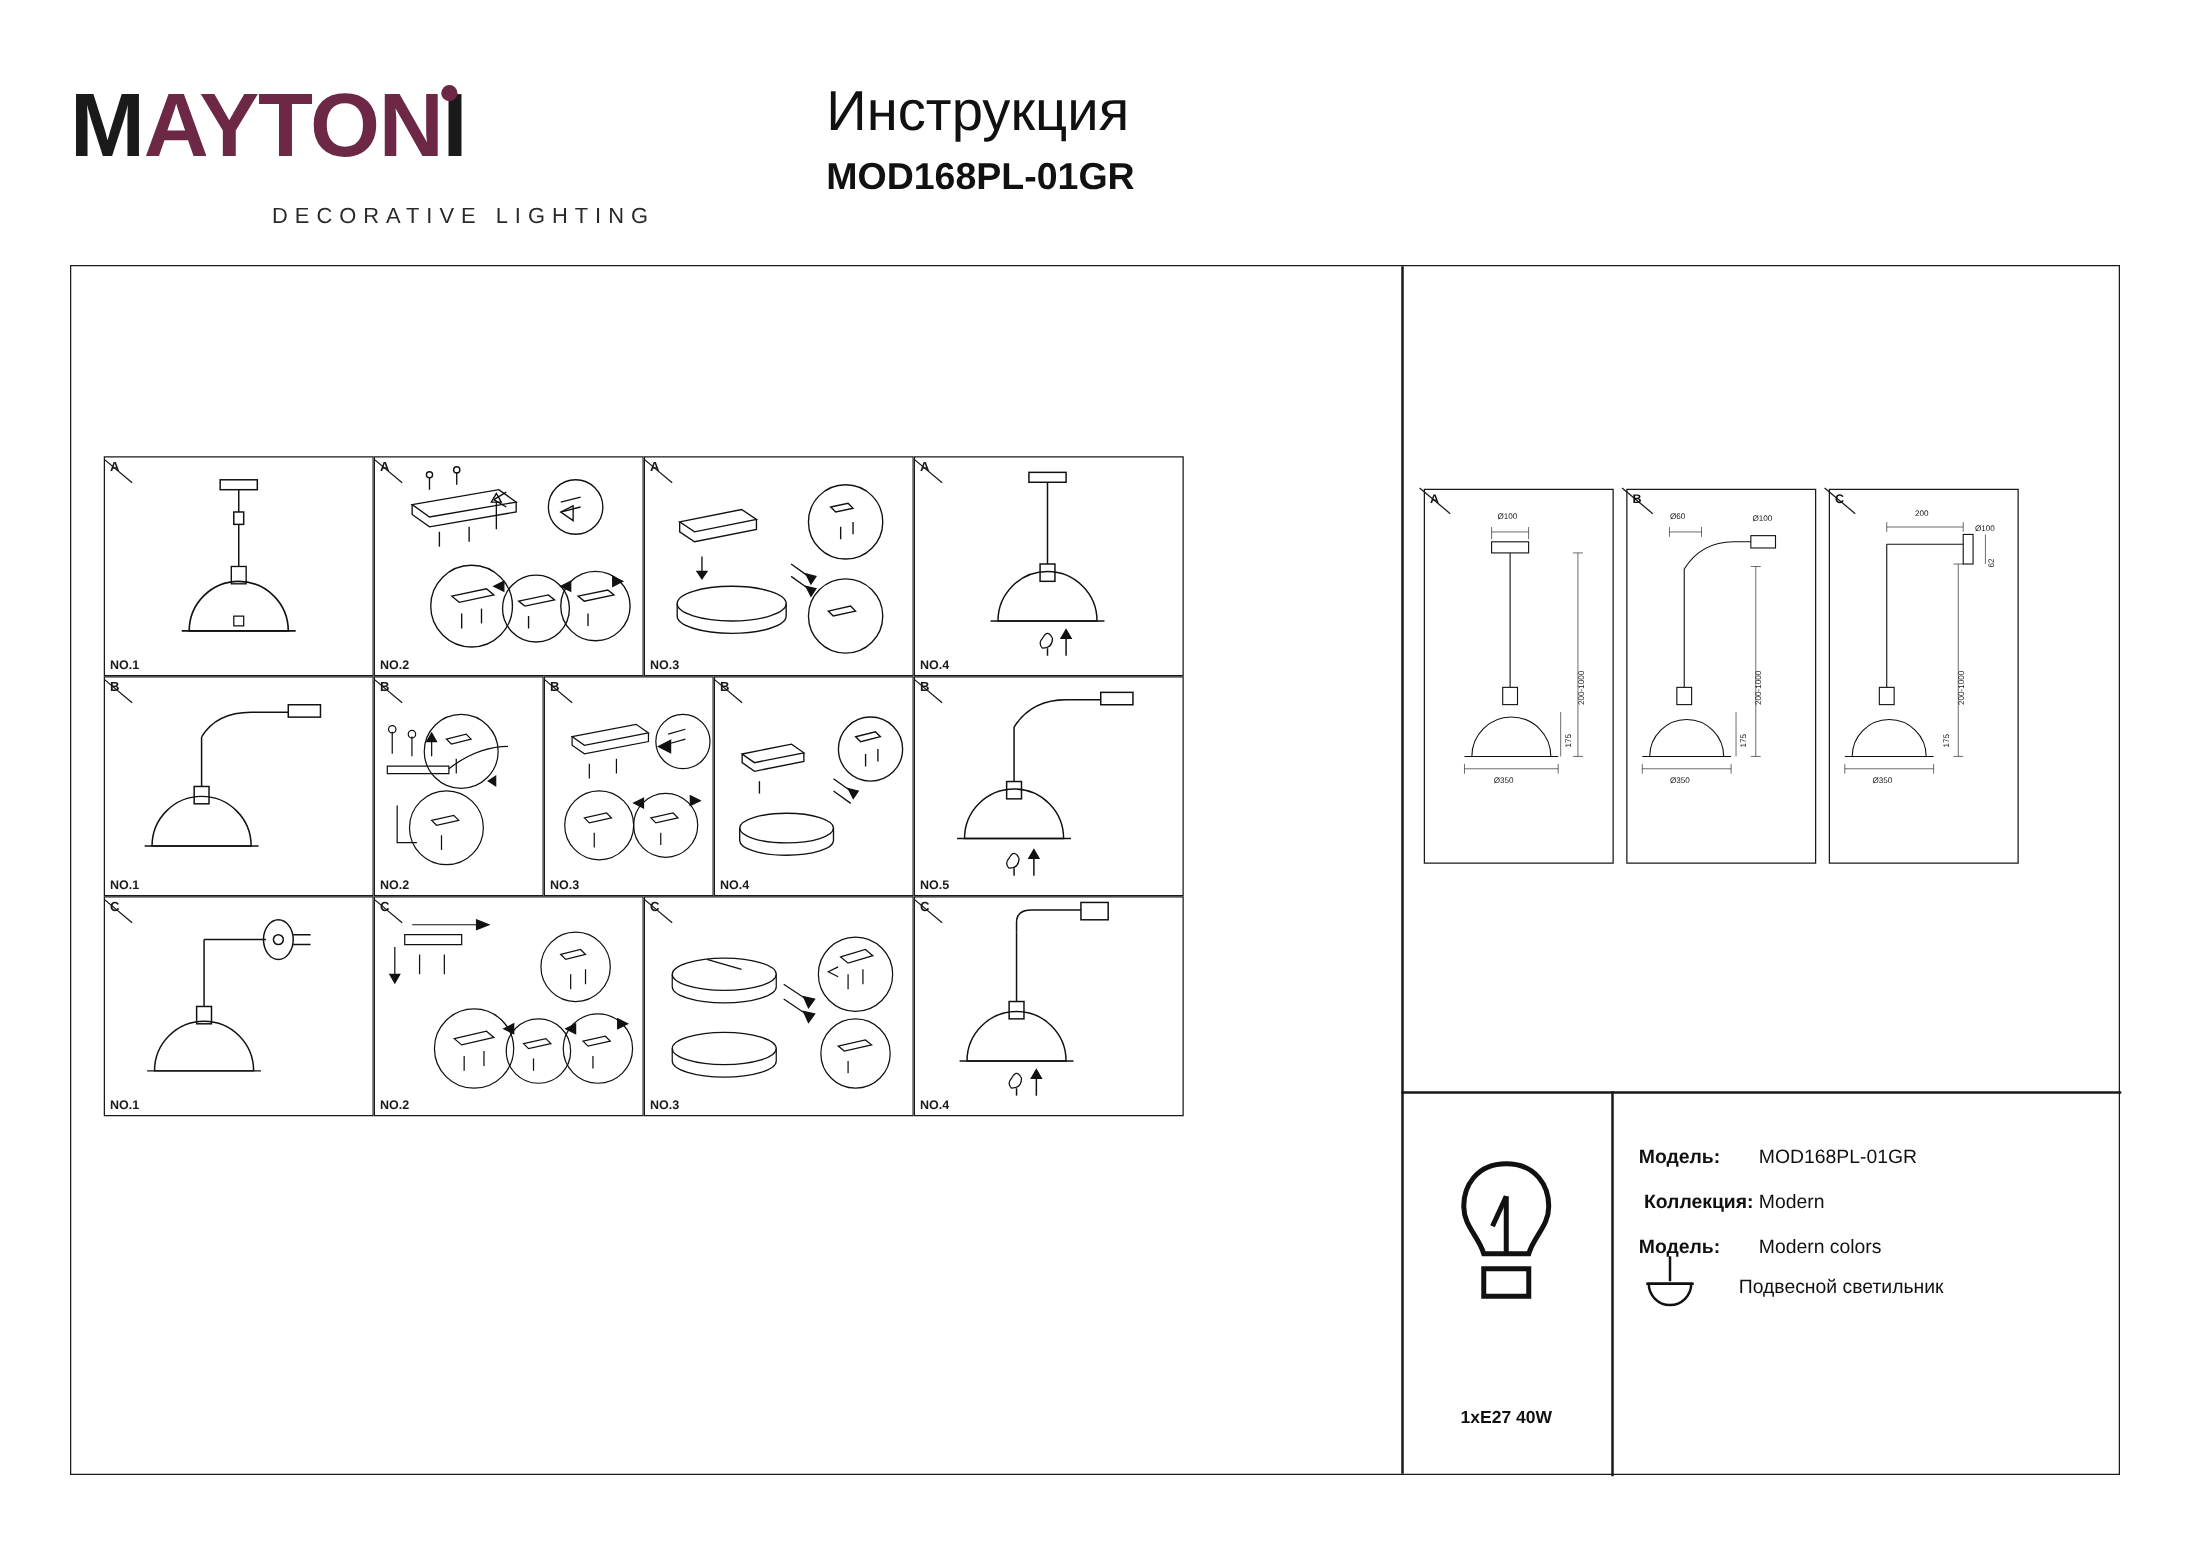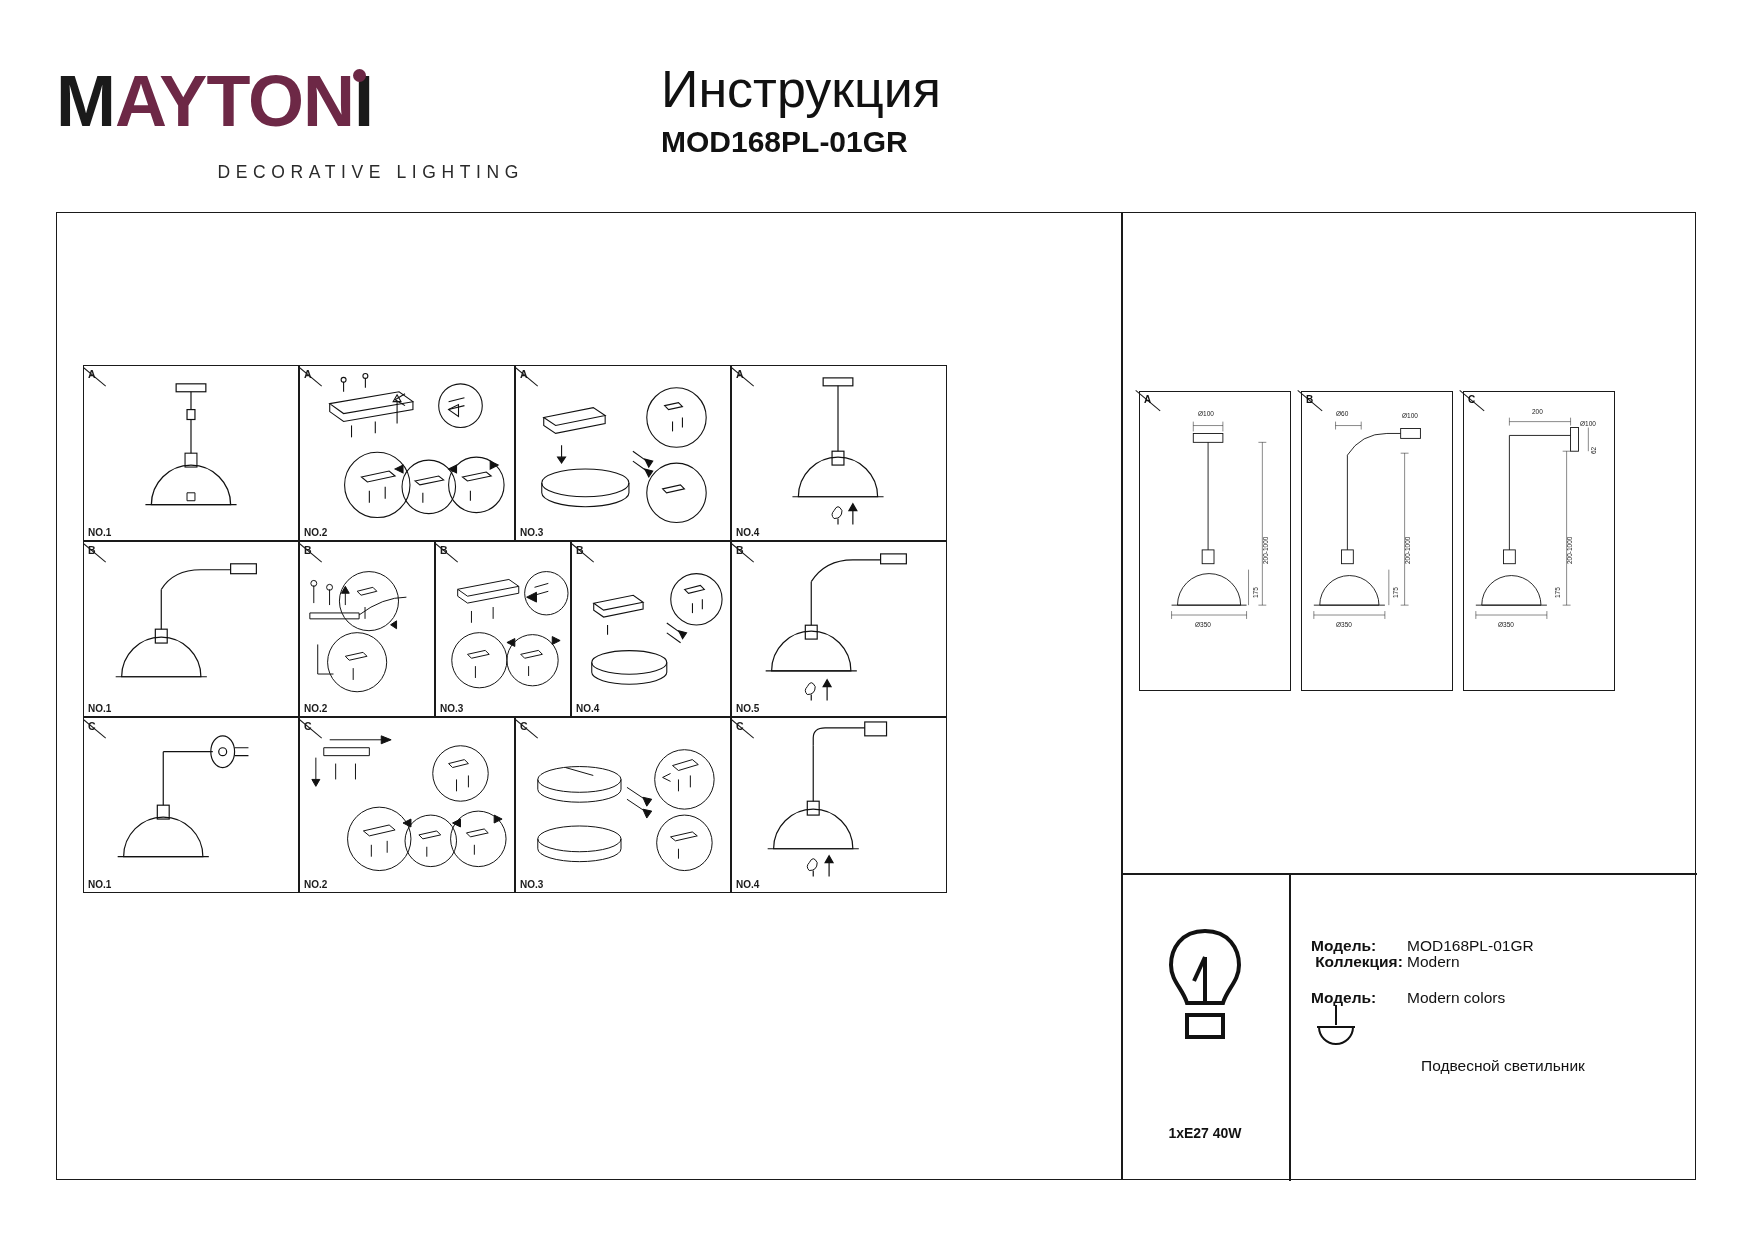--- a/index.html
+++ b/index.html
@@ -60,21 +60,21 @@
     color: #2a2a2a;
     font-weight: 500;
     padding-right: 2px;
   }
   .title-block {
     position: absolute;
     left: 605px;
     top: 0px;
   }
   .doc-title {
-    font-size: 52px;
+    font-size: 45px;
     font-weight: 500;
     line-height: 54px;
     color: #111;
   }
   .doc-model {
     font-size: 30px;
     font-weight: bold;
     line-height: 40px;
     margin-top: 6px;
     color: #111;
@@ -700,30 +700,30 @@
         <path d="M40 8 C16 8 6 26 6 42 C6 58 18 66 22 80 L58 80 C62 66 74 58 74 42 C74 26 64 8 40 8 Z"></path>
         <line x1="40" y1="34" x2="40" y2="80"></line>
         <line x1="40" y1="34" x2="29" y2="58"></line>
         <rect x="22" y="92" width="36" height="22"></rect>
       </g>
     </svg>
     <div class="bulb-caption">1xE27 40W</div>
   </div>
 
   <div class="infobox">
-    <div class="info-row" style="top:44px;margin-top:20px;">
+    <div class="info-row" style="top:44px;">
       <span class="info-key" style="width:96px;">Модель:</span><span class="info-val">MOD168PL-01GR</span>
     </div>
     <div class="info-row" style="top:80px;text-align:center;">
       <span class="info-key" style="width:96px;">Коллекция:</span><span class="info-val">Modern</span>
     </div>
     <div class="info-row" style="top:116px;">
       <span class="info-key" style="width:96px;">Модель:</span><span class="info-val">Modern colors</span>
     </div>
-    <div class="info-row" style="top:148px; left:132px;margin-top:36px;">
+    <div class="info-row" style="top:148px; left:102px;">
       <span class="info-val">Подвесной светильник</span>
     </div>
     <svg class="info-icon" style="top:130px;" width="46" height="44" viewBox="0 0 46 44">
       <g stroke="#111" fill="none" stroke-width="2">
         <line x1="23" y1="2" x2="23" y2="22"></line>
         <path d="M6 24 A17 17 0 0 0 40 24 Z"></path>
         <line x1="4" y1="24" x2="42" y2="24"></line>
       </g>
     </svg>
   </div>

